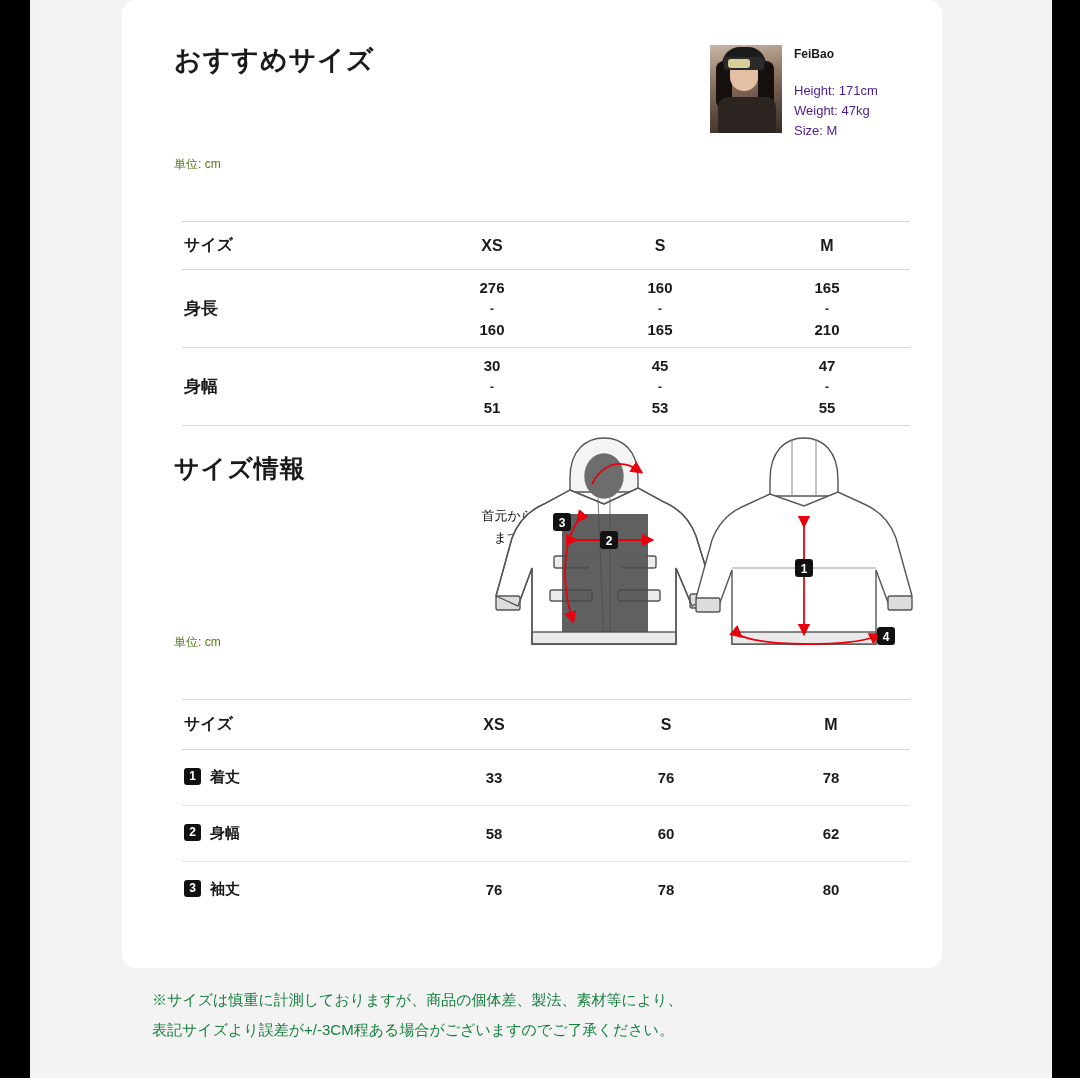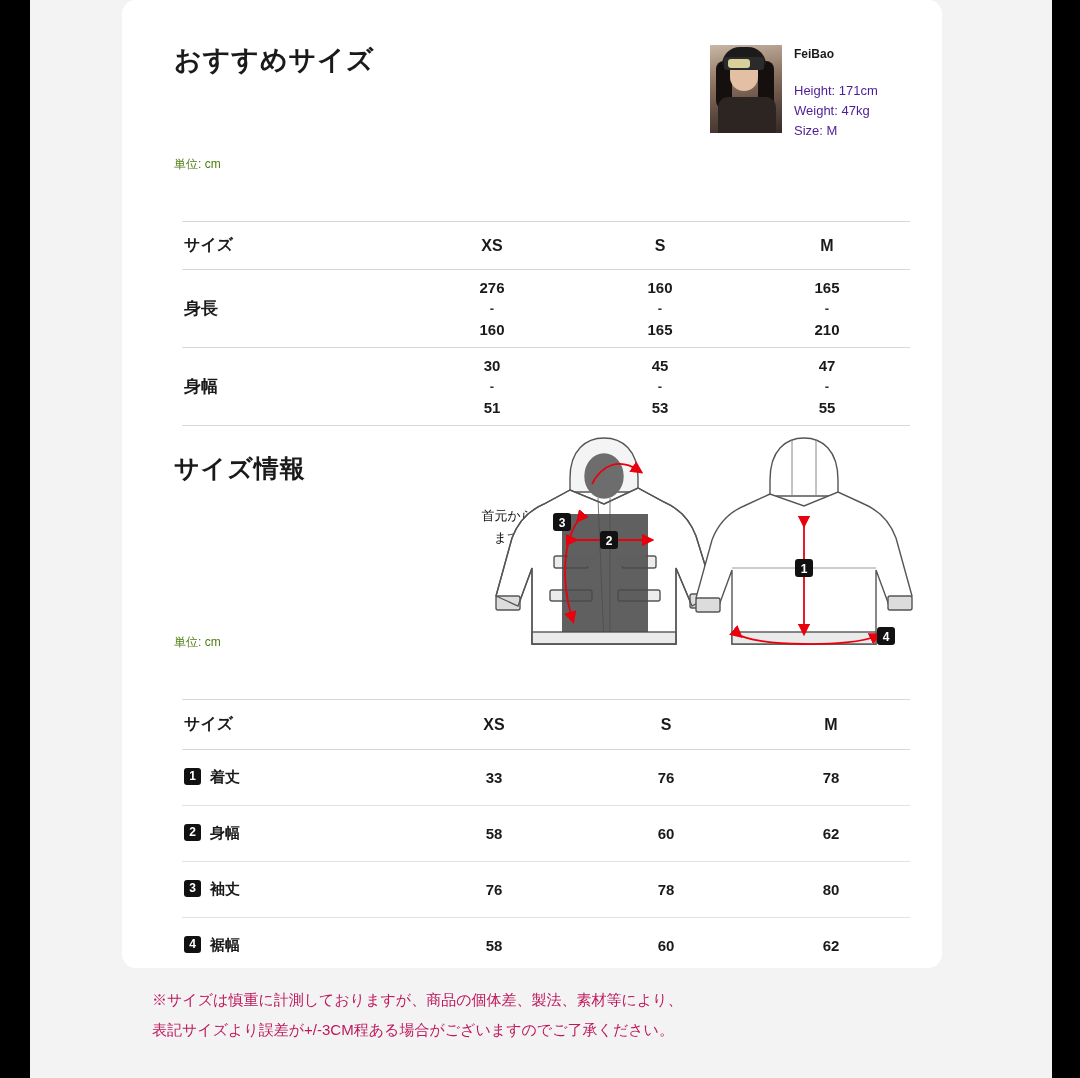--- a/index.html
+++ b/index.html
@@ -222,21 +222,21 @@
     width: 110px;
   }
 
   
   .footnote {
     position: absolute;
     left: 122px;
     top: 985px;
     font-size: 15px;
     line-height: 30px;
-    color: #be185d;
+    color: #15803d;
   }
 </style>
 </head>
 <body>
 
 <div class="page">
   <div class="page-inner">
 
     <div class="card">
 
@@ -422,28 +422,20 @@
             <td>62</td>
           </tr>
           <tr>
             <td class="rowhead">
               <span class="numbox">3</span><span>袖丈</span>
             </td>
             <td>76</td>
             <td>78</td>
             <td>80</td>
           </tr>
-          <tr>
-            <td class="rowhead">
-              <span class="numbox">4</span><span>裾幅</span>
-            </td>
-            <td>58</td>
-            <td>60</td>
-            <td>62</td>
-          </tr>
         </tbody>
       </table>
 
     </div>
 
     <div class="footnote">
       <div>※サイズは慎重に計測しておりますが、商品の個体差、製法、素材等により、</div>
       <div>表記サイズより誤差が+/-3CM程ある場合がございますのでご了承ください。</div>
     </div>
 

